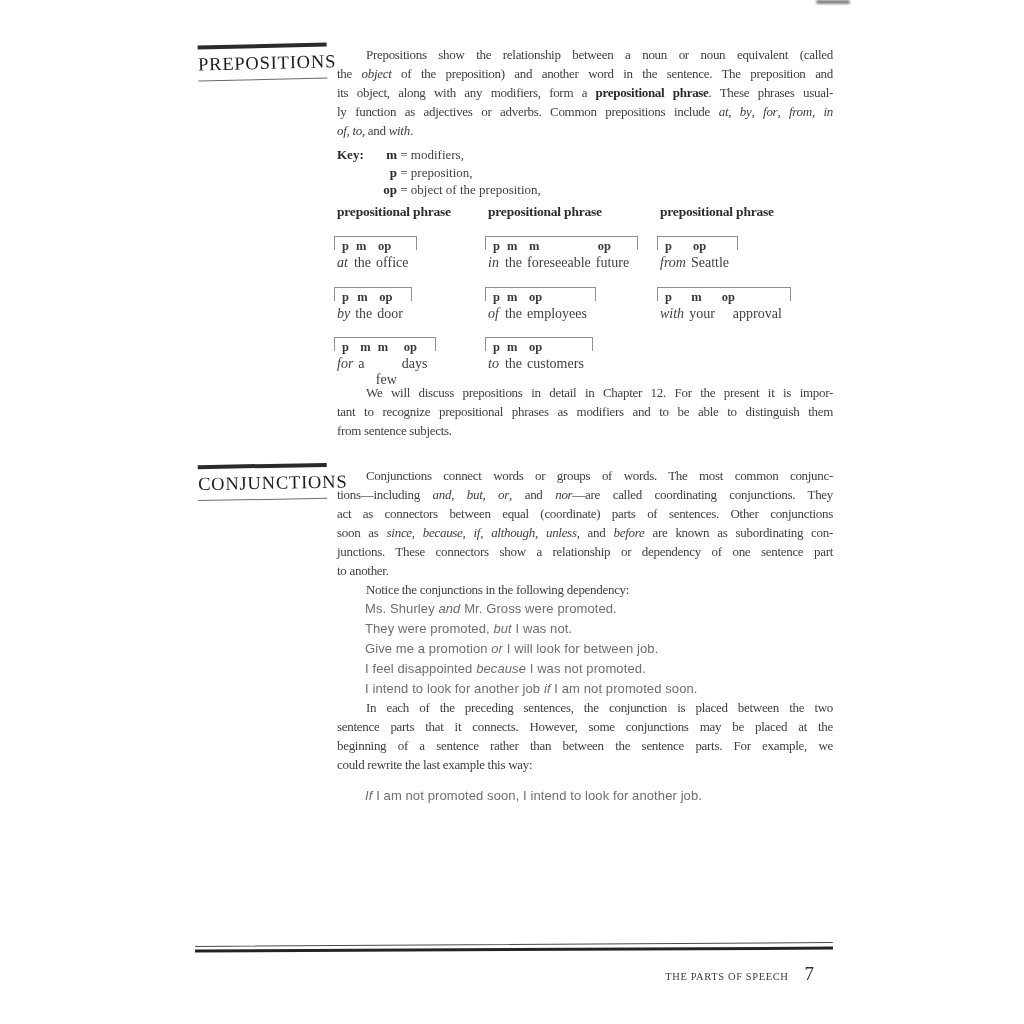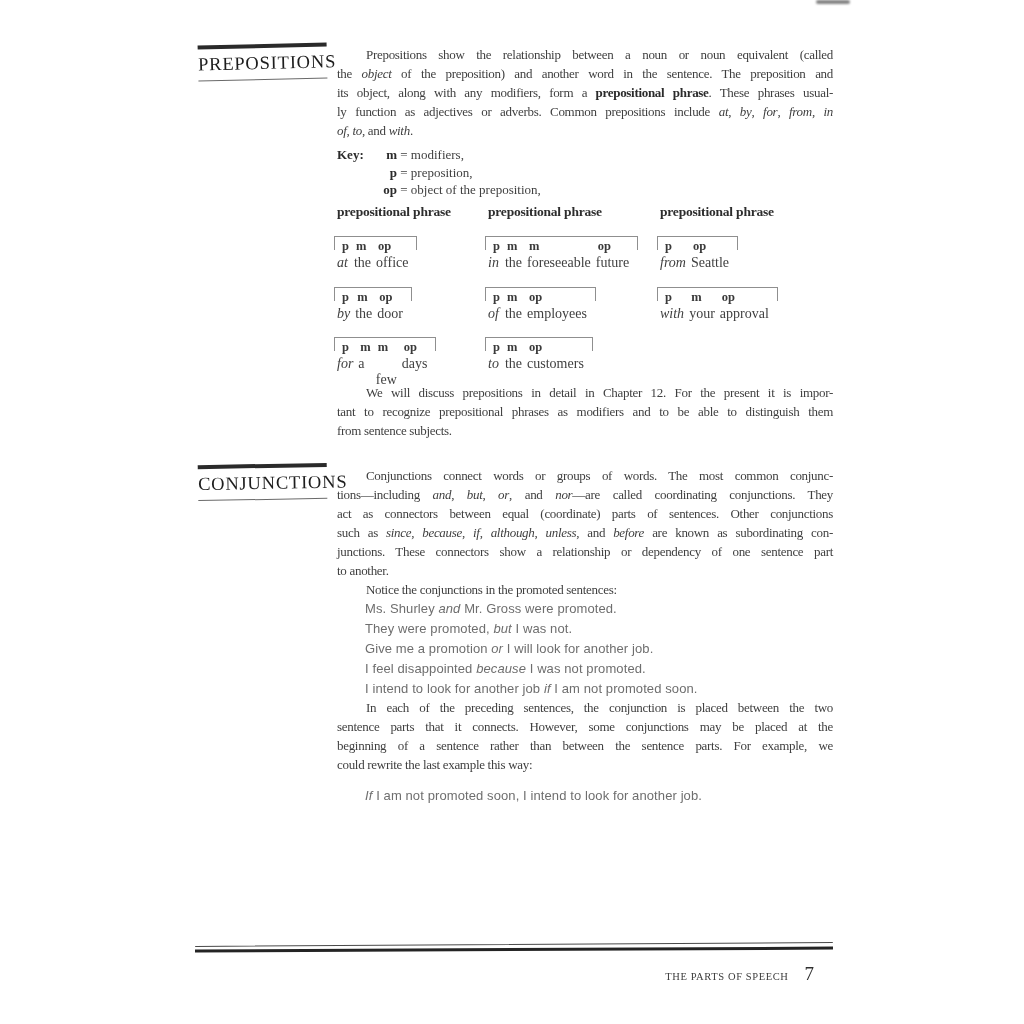--- a/index.html
+++ b/index.html
@@ -159,51 +159,51 @@
           <span class="dword" style="grid-column: 2;">Seattle</span>
         </div>
       </div>
       <div class="diagram" style="left: 323px; top: 51px;">
         <div class="dgrid">
           <span class="dlab first" style="grid-column: 1;">p</span>
           <span class="dlab" style="grid-column: 2;">m</span>
           <span class="dlab" style="grid-column: 3;">op</span>
           <span class="dword it" style="grid-column: 1;">with</span>
           <span class="dword" style="grid-column: 2;">your</span>
-          <span class="dword" style="grid-column: 3;">approval</span>
+          <span class="dword" style="grid-column: 3; margin-left: 13px;">approval</span>
         </div>
       </div>
     </div>
 
   <div class="block" style="top:383px">
       <div class="pline ind"><span>We will discuss prepositions in detail in Chapter 12. For the present it is impor-</span></div>
       <div class="pline"><span>tant to recognize prepositional phrases as modifiers and to be able to distinguish them</span></div>
       <div class="pline noj"><span>from sentence subjects.</span></div>
     </div>
 
   <div class="mhead" style="top:464px;transform:rotate(-1deg)">
     <div class="rule-thick"></div>
     <div class="htext">CONJUNCTIONS</div>
     <div class="rule-thin"></div>
   </div>
 
   <div class="block" style="top:466px">
       <div class="pline ind"><span>Conjunctions connect words or groups of words. The most common conjunc-</span></div>
       <div class="pline"><span>tions—including </span><span class="it">and</span><span>, </span><span class="it">but</span><span>, </span><span class="it">or</span><span>, and </span><span class="it">nor</span><span>—are called coordinating conjunctions. They</span></div>
       <div class="pline"><span>act as connectors between equal (coordinate) parts of sentences. Other conjunctions</span></div>
-      <div class="pline"><span>such as </span><span class="it">since</span><span>, </span><span class="it">because</span><span>, </span><span class="it">if</span><span>, </span><span class="it">although</span><span>, </span><span class="it">unless</span><span>, and </span><span class="it">before</span><span> are known as subordinating con-</span></div>
+      <div class="pline"><span>soon as </span><span class="it">since</span><span>, </span><span class="it">because</span><span>, </span><span class="it">if</span><span>, </span><span class="it">although</span><span>, </span><span class="it">unless</span><span>, and </span><span class="it">before</span><span> are known as subordinating con-</span></div>
       <div class="pline"><span>junctions. These connectors show a relationship or dependency of one sentence part</span></div>
       <div class="pline noj"><span>to another.</span></div>
-      <div class="pline ind noj"><span>Notice the conjunctions in the promoted sentences:</span></div>
+      <div class="pline ind noj"><span>Notice the conjunctions in the following dependency:</span></div>
     </div>
 
   <div class="block sans" style="top:599px;left:365px;width:468px">
       <div class="pline noj"><span>Ms. Shurley </span><span class="it">and</span><span> Mr. Gross were promoted.</span></div>
       <div class="pline noj"><span>They were promoted, </span><span class="it">but</span><span> I was not.</span></div>
-      <div class="pline noj"><span>Give me a promotion </span><span class="it">or</span><span> I will look for another job.</span></div>
+      <div class="pline noj"><span>Give me a promotion </span><span class="it">or</span><span> I will look for between job.</span></div>
       <div class="pline noj"><span>I feel disappointed </span><span class="it">because</span><span> I was not promoted.</span></div>
       <div class="pline noj"><span>I intend to look for another job </span><span class="it">if</span><span> I am not promoted soon.</span></div>
     </div>
 
   <div class="block" style="top:698px">
       <div class="pline ind"><span>In each of the preceding sentences, the conjunction is placed between the two</span></div>
       <div class="pline"><span>sentence parts that it connects. However, some conjunctions may be placed at the</span></div>
       <div class="pline"><span>beginning of a sentence rather than between the sentence parts. For example, we</span></div>
       <div class="pline noj"><span>could rewrite the last example this way:</span></div>
     </div>

